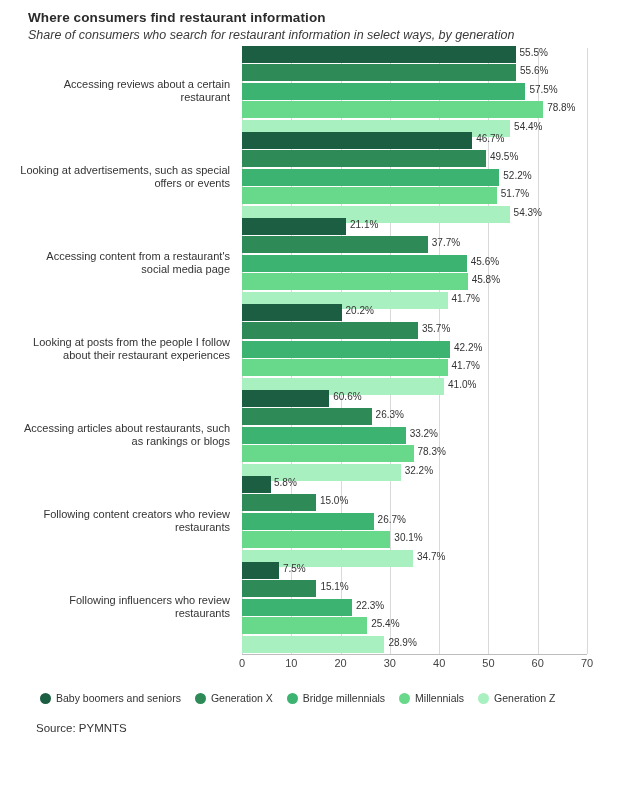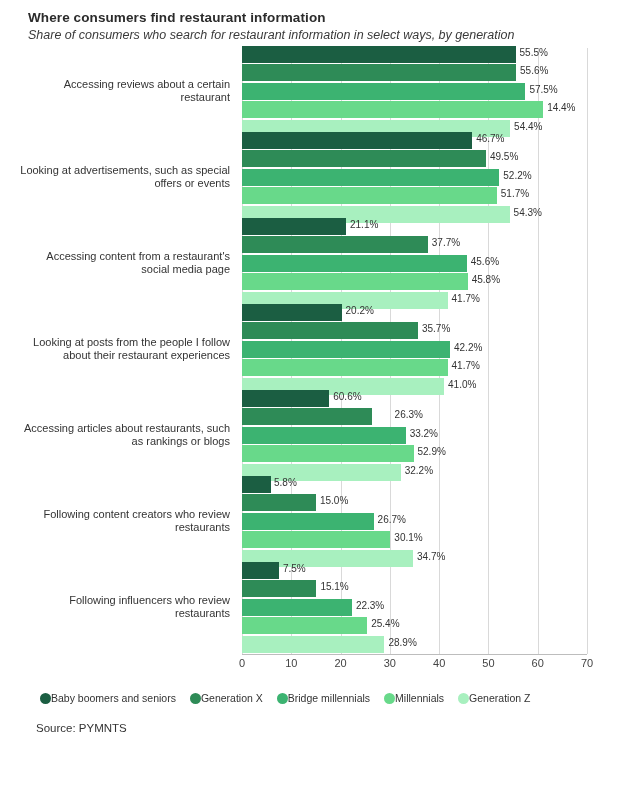--- a/index.html
+++ b/index.html
@@ -114,20 +114,21 @@
     top: 692px;
     display: flex;
     align-items: center;
     gap: 14px;
     font-size: 10.5px;
     color: #333;
   }
   .legend-item {
     display: flex;
     align-items: center;
+    gap: 5px;
     white-space: nowrap;
   }
   .legend-dot {
     width: 11px;
     height: 11px;
     border-radius: 50%;
     display: inline-block;
   }
   .source {
     position: absolute;
@@ -181,21 +182,21 @@
           <div class="bar-row">
             <div class="bar" style="width: 274.029px; background: rgb(46, 139, 87);"></div>
             <div class="bar-val" style="left: 278.029px;">55.6%</div>
           </div>
           <div class="bar-row">
             <div class="bar" style="width: 283.393px; background: rgb(60, 179, 113);"></div>
             <div class="bar-val" style="left: 287.393px;">57.5%</div>
           </div>
           <div class="bar-row">
             <div class="bar" style="width: 301.136px; background: rgb(104, 217, 138);"></div>
-            <div class="bar-val" style="left: 305.136px;">14.4%</div>
+            <div class="bar-val" style="left: 305.136px;">78.8%</div>
           </div>
           <div class="bar-row">
             <div class="bar" style="width: 268.114px; background: rgb(168, 240, 191);"></div>
             <div class="bar-val" style="left: 272.114px;">54.4%</div>
           </div>
         </div>
         <div class="group" style="top: 83.5px;">
           <div class="bar-row">
             <div class="bar" style="width: 230.164px; background: rgb(27, 94, 66);"></div>
             <div class="bar-val" style="left: 234.164px;">46.7%</div>
@@ -261,29 +262,29 @@
             <div class="bar-val" style="left: 206.071px;">41.0%</div>
           </div>
         </div>
         <div class="group" style="top: 341.5px;">
           <div class="bar-row">
             <div class="bar" style="width: 87.2357px; background: rgb(27, 94, 66);"></div>
             <div class="bar-val" style="left: 91.2357px;">60.6%</div>
           </div>
           <div class="bar-row">
             <div class="bar" style="width: 129.621px; background: rgb(46, 139, 87);"></div>
-            <div class="bar-val" style="left: 133.621px; margin-left: 19px;">26.3%</div>
+            <div class="bar-val" style="left: 133.621px;">26.3%</div>
           </div>
           <div class="bar-row">
             <div class="bar" style="width: 163.629px; background: rgb(60, 179, 113);"></div>
             <div class="bar-val" style="left: 167.629px;">33.2%</div>
           </div>
           <div class="bar-row">
             <div class="bar" style="width: 171.514px; background: rgb(104, 217, 138);"></div>
-            <div class="bar-val" style="left: 175.514px;">52.9%</div>
+            <div class="bar-val" style="left: 175.514px;">78.3%</div>
           </div>
           <div class="bar-row">
             <div class="bar" style="width: 158.7px; background: rgb(168, 240, 191);"></div>
             <div class="bar-val" style="left: 162.7px;">32.2%</div>
           </div>
         </div>
         <div class="group" style="top: 427.5px;">
           <div class="bar-row">
             <div class="bar" style="width: 28.5857px; background: rgb(27, 94, 66);"></div>
             <div class="bar-val" style="left: 32px;">5.8%</div>

